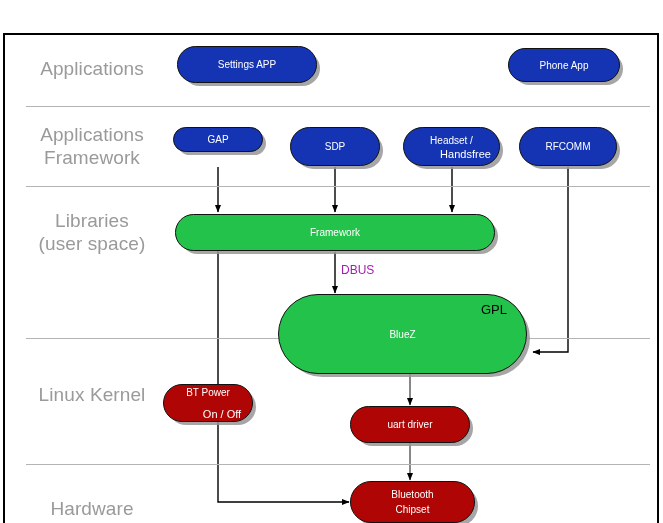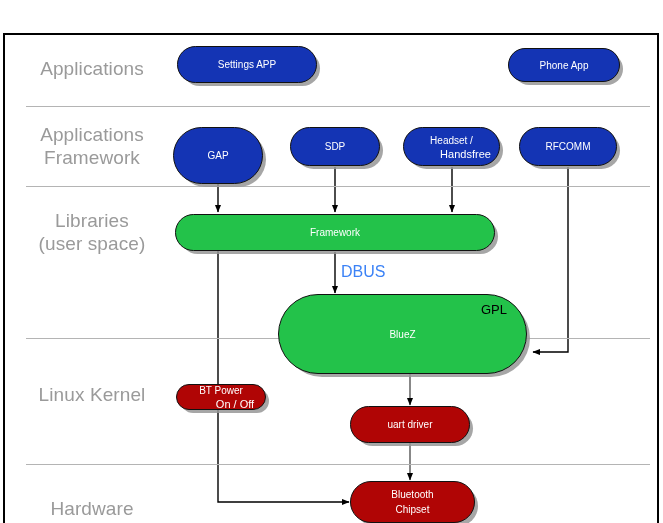--- a/index.html
+++ b/index.html
@@ -73,22 +73,22 @@
   .node.green { background: #23c24a; }
   .node.red   { background: #b00505; }
   .tag-gpl {
     position: absolute;
     color: #000000;
     font-size: 13px;
     z-index: 6;
   }
   .edge-label {
     position: absolute;
-    color: #3b82f6;
-    font-size: 16px;
+    color: #a21caf;
+    font-size: 12px;
     z-index: 6;
   }
 </style>
 </head>
 <body>
 
 <div id="stage">
 
   <svg id="wires" viewBox="0 0 663 523" xmlns="http://www.w3.org/2000/svg">
     <defs>
@@ -128,21 +128,21 @@
   <div class="layer-label" style="left:12px; top:466px; width:160px;">Hardware</div>
 
   <div class="node blue" style="left:177px; top:15px; width:140px; height:37px;">
     <span class="l1">Settings APP</span>
   </div>
 
   <div class="node blue" style="left:508px; top:17px; width:112px; height:34px;">
     <span class="l1">Phone App</span>
   </div>
 
-  <div class="node blue" style="left:173px; top:96px; width:90px; height:57px;">
+  <div class="node blue" style="left:173px; top:96px; width:90px; height:25px;">
     <span class="l1">GAP</span>
   </div>
 
   <div class="node blue" style="left:290px; top:96px; width:90px; height:39px;">
     <span class="l1">SDP</span>
   </div>
 
   <div class="node blue" style="left:403px; top:96px; width:97px; height:39px;">
     <span class="l1">Headset /</span>
     <span class="l2">Handsfree</span>
@@ -154,21 +154,21 @@
 
   <div class="node green" style="left:175px; top:183px; width:320px; height:37px;">
     <span class="l1">Framework</span>
   </div>
 
   <div class="node green" style="left:278px; top:263px; width:249px; height:80px;">
     <span class="l1">BlueZ</span>
   </div>
   <div class="tag-gpl" style="left:481px; top:271px;">GPL</div>
 
-  <div class="node red" style="left:176px; top:353px; width:90px; height:26px;">
+  <div class="node red" style="left:163px; top:353px; width:90px; height:38px;justify-content:space-between;">
     <span class="l1">BT Power</span>
     <span class="l2">On / Off</span>
   </div>
 
   <div class="node red" style="left:350px; top:375px; width:120px; height:37px;">
     <span class="l1">uart driver</span>
   </div>
 
   <div class="node red" style="left:350px; top:450px; width:125px; height:42px;">
     <span class="l1">Bluetooth</span>

